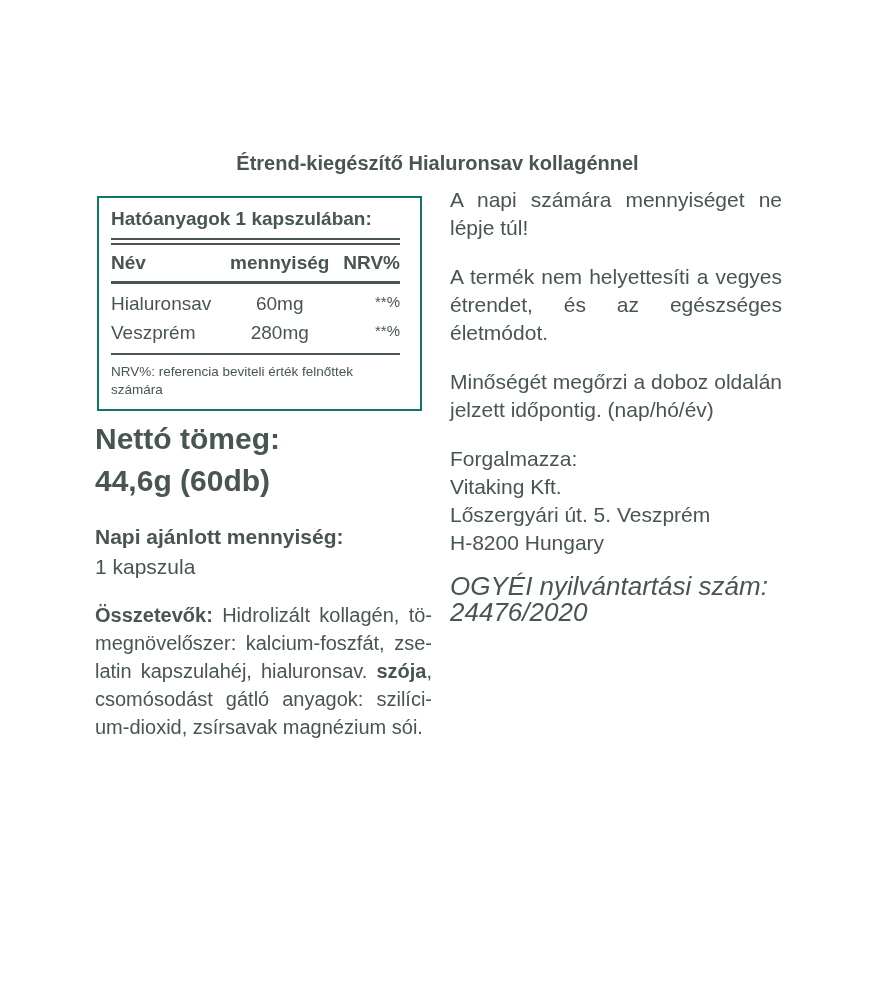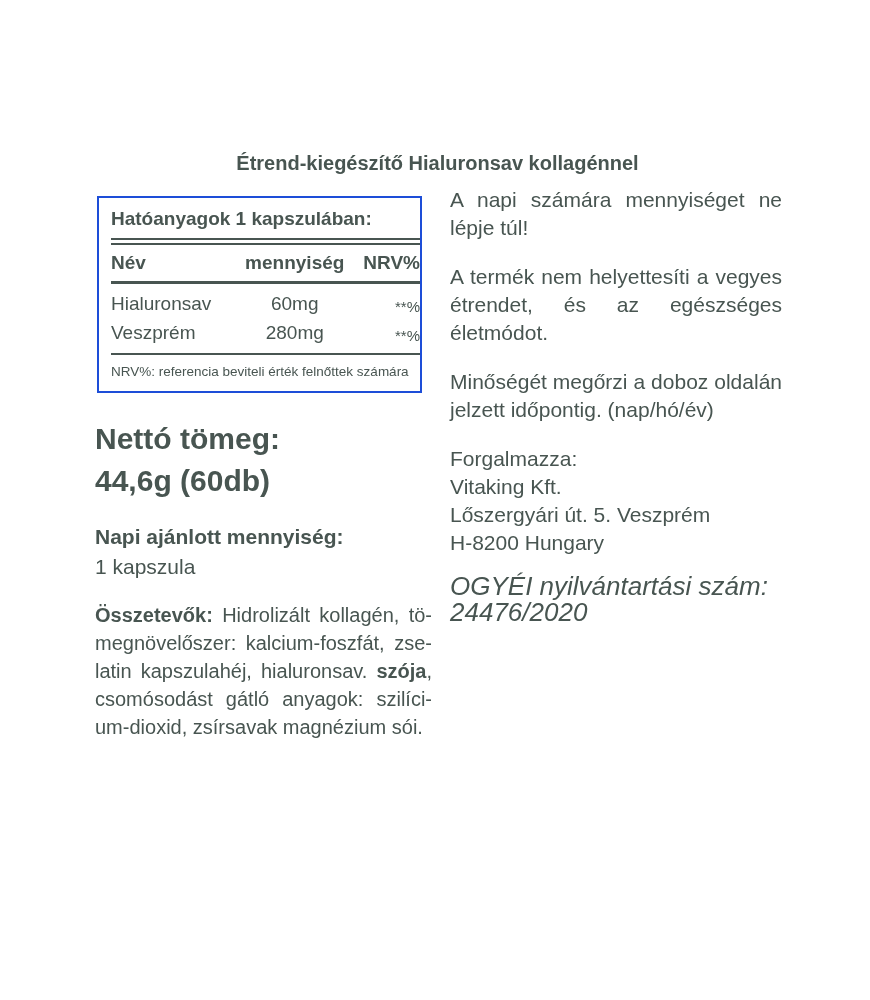--- a/index.html
+++ b/index.html
@@ -13,28 +13,28 @@
   }
   
   .title{
     position:absolute;left:90px;top:146px;width:695px;
     text-align:center;font-size:20px;font-weight:bold;line-height:34px;
     white-space:nowrap;
   }
   
   .facts{
     position:absolute;left:97px;top:196px;width:325px;
-    box-sizing:border-box;border:2px solid #1d4ed8;
-    padding:9px 0 10px 12px;
+    box-sizing:border-box;border:2px solid #0f766e;
+    padding:9px 20px 10px 12px;
   }
   .facts-title{font-size:19px;font-weight:bold;line-height:24px;margin-bottom:7px;}
   .rule-double{height:3px;border-top:2px solid #485551;border-bottom:2px solid #485551;margin-bottom:7px;}
   .rule-thick{border-top:3px solid #485551;margin:7px 0 9px 0;}
   .rule-thin{border-top:2px solid #485551;margin:9px 0 8px 0;}
-  .cols{display:flex;align-items:flex-end;font-size:19px;}
+  .cols{display:flex;align-items:flex-start;font-size:19px;}
   .cols .c0{flex:1;text-align:left;}
   .cols .c1{flex:1;text-align:center;}
   .cols .c2{flex:0 0 64px;text-align:right;}
   .head-row{font-weight:bold;}
   .data-row{margin-bottom:7px;}
   .data-row:last-of-type{margin-bottom:0;}
   .nrv-val{font-size:15px;}
   .footnote{font-size:13.5px;line-height:18px;}
   
   .net-weight{position:absolute;left:95px;top:418px;font-size:30px;font-weight:bold;line-height:42px;}

